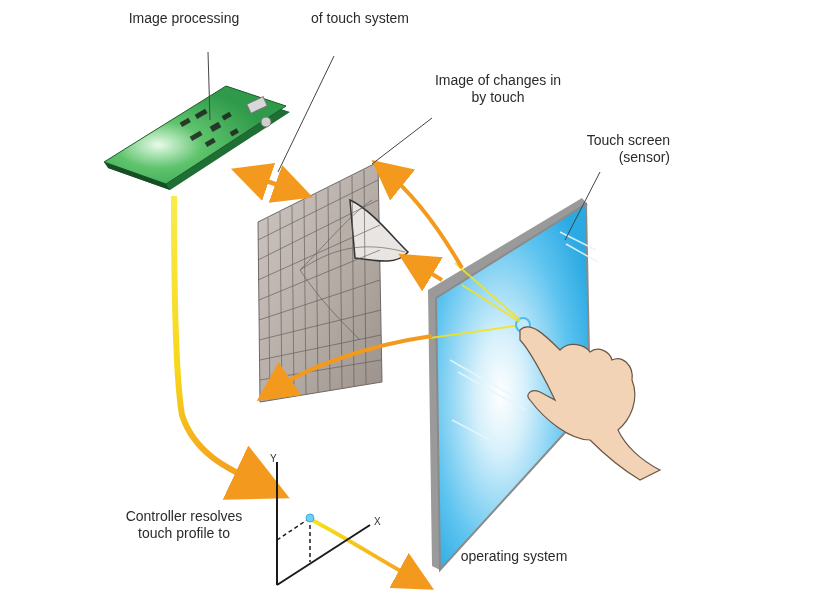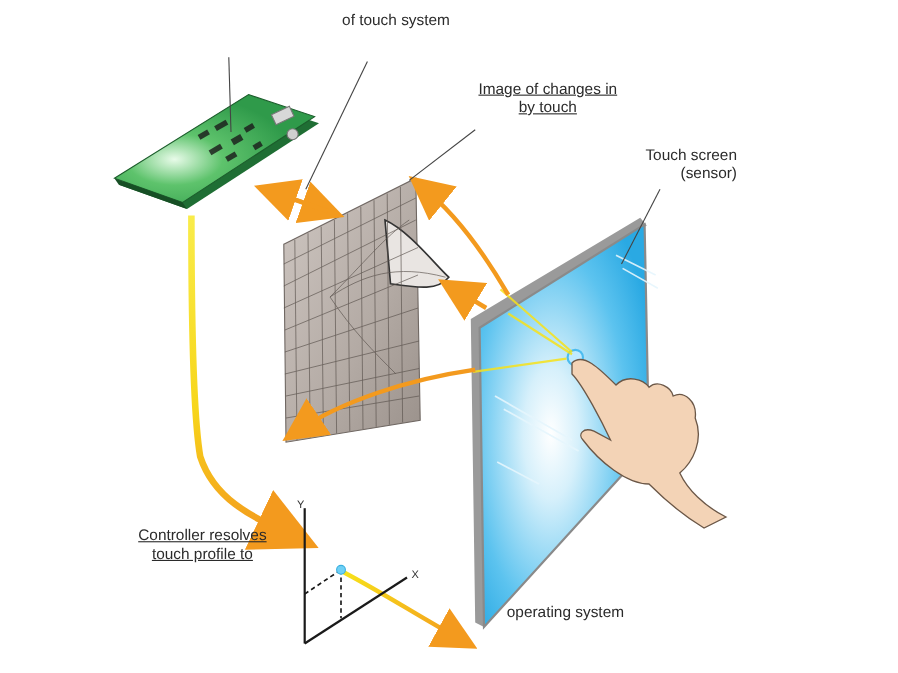--- a/index.html
+++ b/index.html
@@ -133,36 +133,37 @@
     <line x1="277" y1="585" x2="370" y2="525" stroke-width="2"></line>
     <line x1="277" y1="540" x2="310" y2="518" stroke-width="1.5" stroke-dasharray="4,3"></line>
     <line x1="310" y1="518" x2="310" y2="562" stroke-width="1.5" stroke-dasharray="4,3"></line>
     <circle cx="310" cy="518" r="4" fill="#6fd0f5" stroke="#3ab0e0"></circle>
   </g>
   <text x="270" y="462" font-size="10" fill="#333" font-family="Liberation Sans, sans-serif">Y</text>
   <text x="374" y="525" font-size="10" fill="#333" font-family="Liberation Sans, sans-serif">X</text>
 </svg>
 
 <div class="label" style="left:104px; top:10px; width:160px;">
+  <div>Image processing</div>
 </div>
 
 <div class="label" style="left:270px; top:10px; width:180px;">
   <div>of touch system</div>
 </div>
 
-<div class="label" style="left:398px; top:72px; width:200px;text-decoration:underline;">
+<div class="label" style="left:398px; top:72px; width:200px;">
   <div>Image of changes in</div>
   <div>by touch</div>
 </div>
 
 <div class="label" style="left:560px; top:132px; width:110px;text-align:right;">
   <div>Touch screen</div>
   <div>(sensor)</div>
 </div>
 
-<div class="label" style="left:104px; top:478px; width:160px;text-decoration:underline;">
+<div class="label" style="left:104px; top:508px; width:160px;">
   <div>Controller resolves</div>
   <div>touch profile to</div>
 </div>
 
 <div class="label" style="left:414px; top:548px; width:200px;">
   <div>operating system</div>
 </div>
 
 </body></html>

